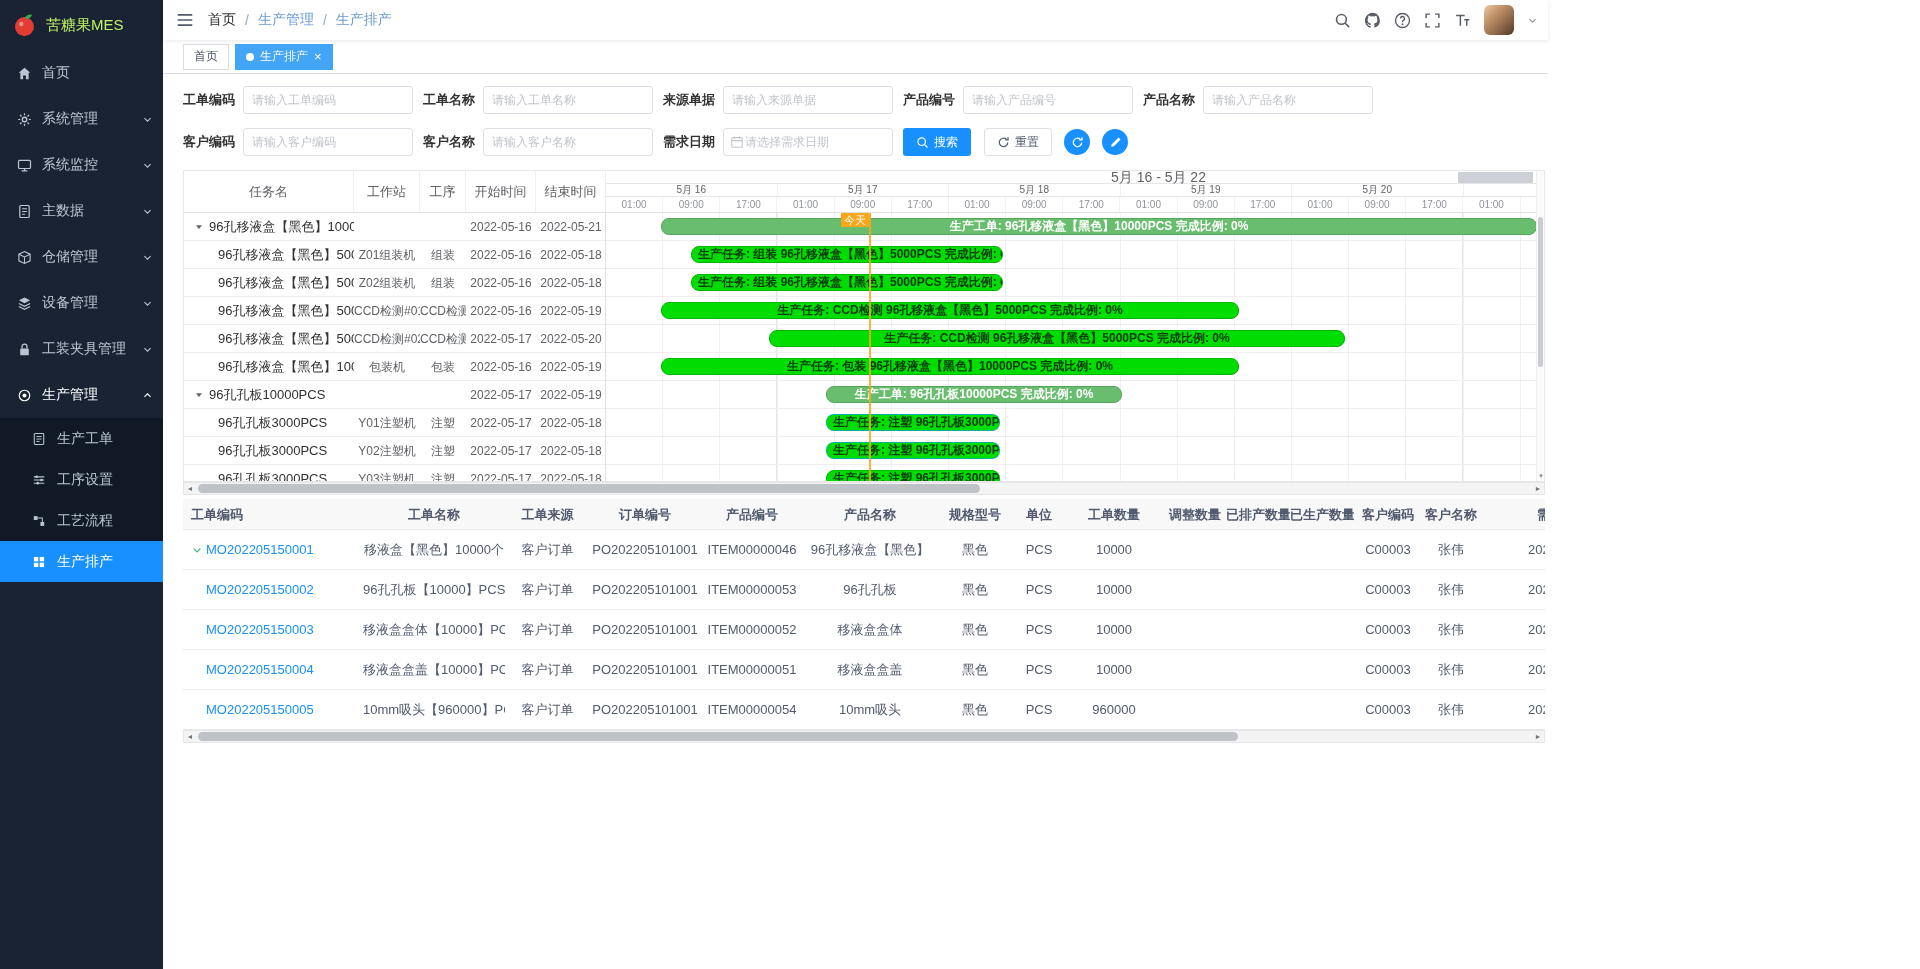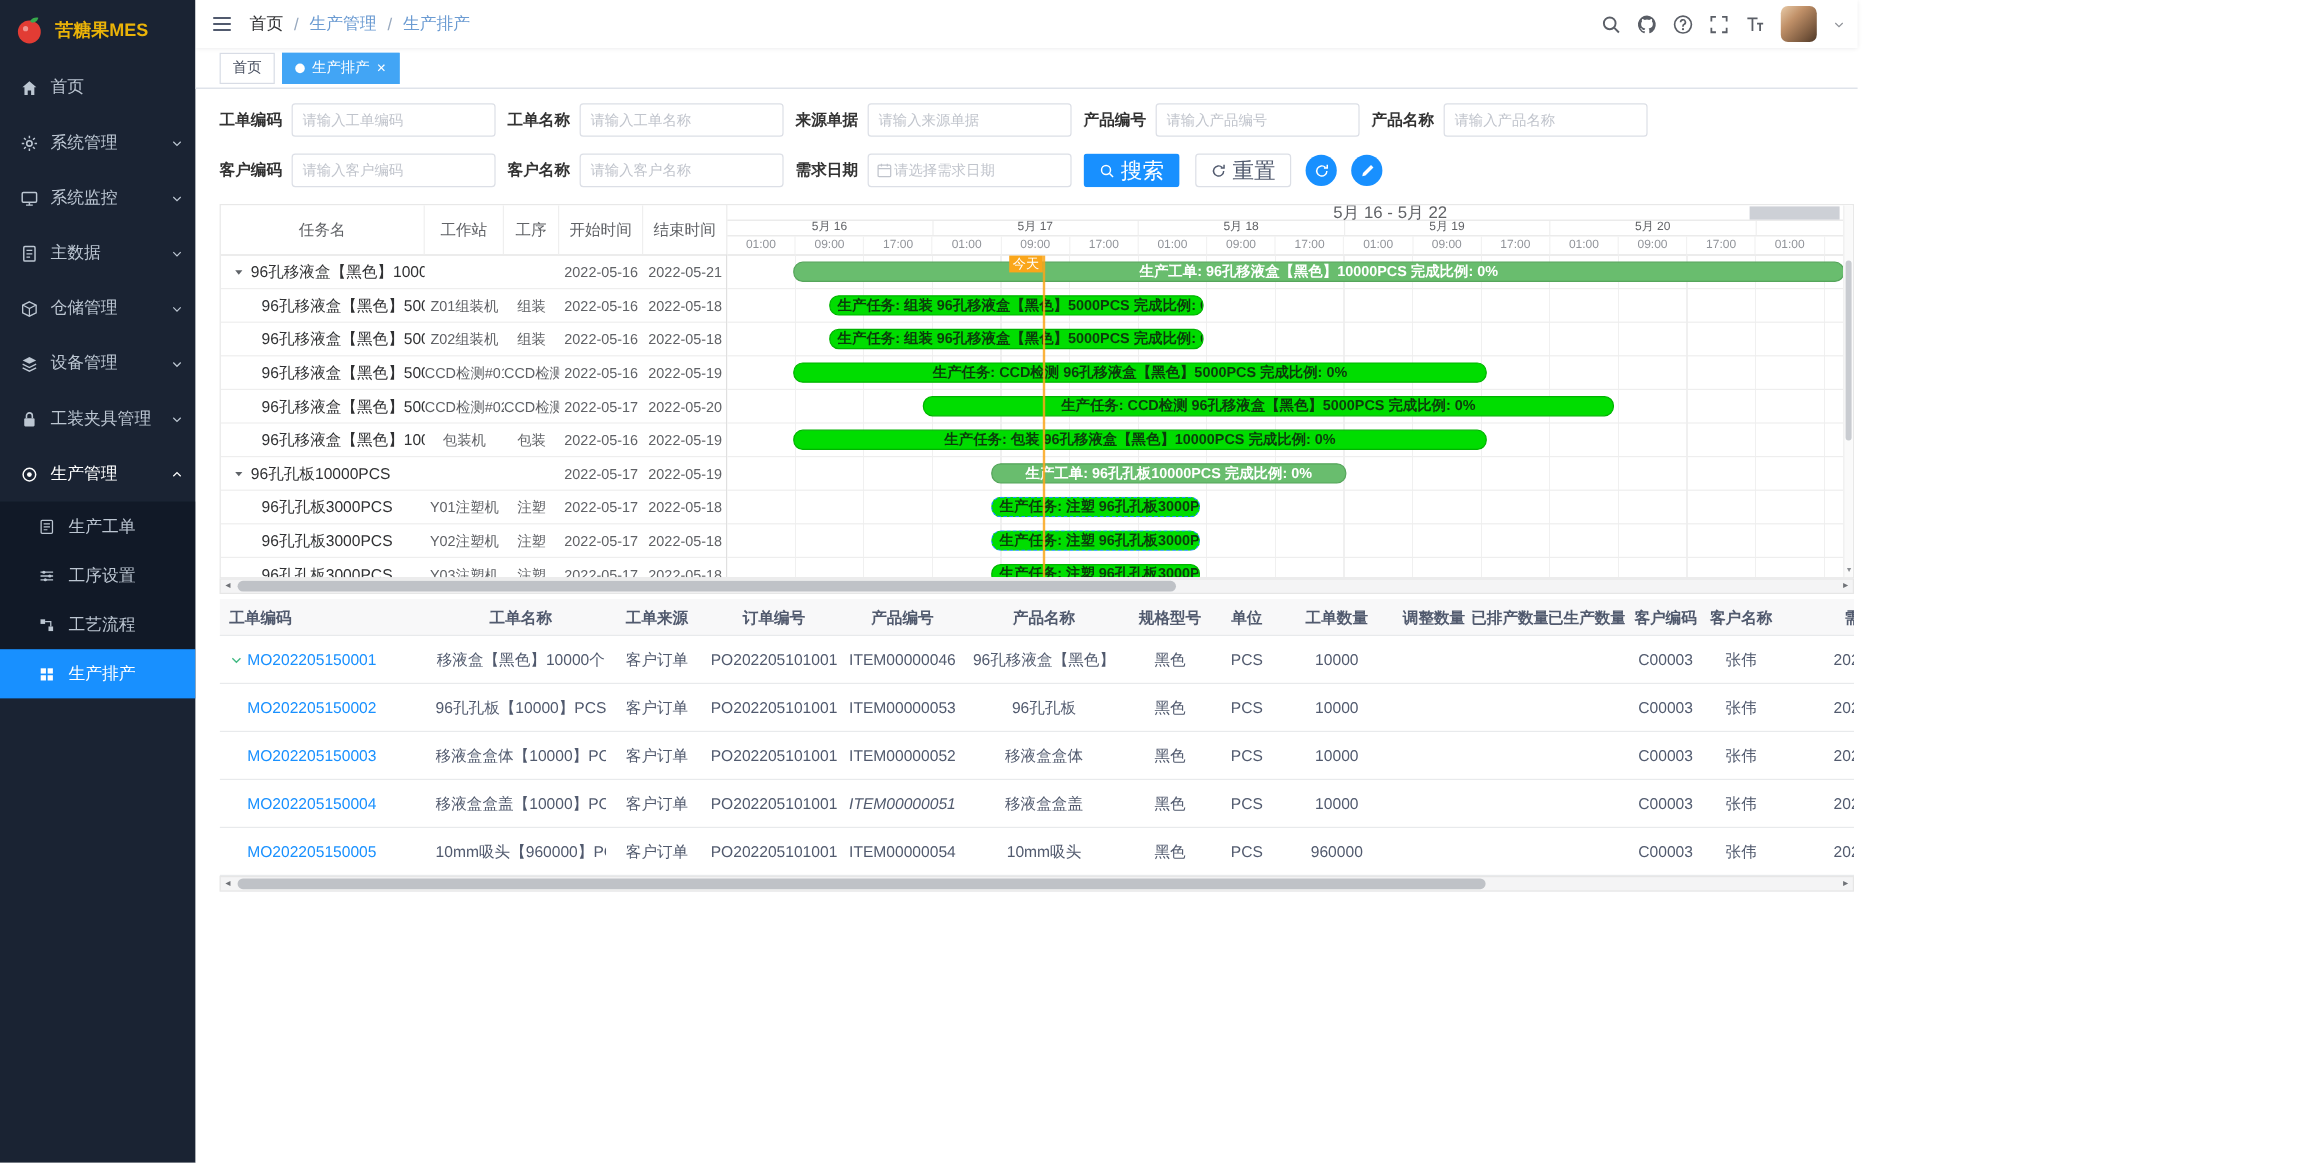--- a/index.html
+++ b/index.html
@@ -3,21 +3,21 @@
 <meta charset="utf-8">
 <style>
   * { margin:0; padding:0; box-sizing:border-box; }
   html,body { width:1920px; height:969px; overflow:hidden; background:#fff;
     font-family:"Liberation Sans","DejaVu Sans",sans-serif; }
   .app { display:flex; width:1548px; height:969px; background:#fff; }
 
   
   .sidebar { width:163px; flex-shrink:0; background:#1a2333; height:969px; overflow:hidden; }
   .logo { height:50px; display:flex; align-items:center; padding-left:12px; gap:8px; }
-  .logo-text { color:#eab308; font-size:15px; font-weight:bold; }
+  .logo-text { color:#bef264; font-size:15px; font-weight:normal; }
   .menu-item { height:46px; display:flex; align-items:center; padding:0 10px 0 17px; color:#bcc6d2; font-size:14px; cursor:pointer; }
   .menu-item.expanded { color:#fff; }
   .mi-icon { width:16px; height:16px; margin-right:9px; display:inline-flex; align-items:center; }
   .mi-icon svg { width:15px; height:15px; }
   .mi-label { flex:1; white-space:nowrap; overflow:hidden; }
   .mi-arrow { display:inline-flex; }
   .mi-arrow svg { width:11px; height:11px; }
   .mi-arrow.up svg { transform:rotate(180deg); }
   .submenu { background:#111927; }
   .submenu-item { height:41px; display:flex; align-items:center; padding-left:32px; color:#bcc6d2; font-size:14px; cursor:pointer; }
@@ -55,21 +55,21 @@
   .filter-row { display:flex; align-items:center; margin-bottom:14px; }
   .f-fields { display:flex; align-items:center; }
   .f-item { display:flex; align-items:center; width:240px; }
   .f-label { font-size:13px; font-weight:bold; color:#333; width:60px; flex-shrink:0; }
   .f-wrap { position:relative; display:inline-flex; }
   .f-input { width:170px; height:28px; border:1px solid #dcdfe6; border-radius:3px; font-size:12px; padding:0 8px; color:#606266; outline:none; background:#fff; font-family:inherit; }
   .f-input::placeholder { color:#c0c4cc; }
   .f-input.with-icon { padding-left:21px; }
   .cal-icon { position:absolute; left:7px; top:7px; color:#c0c4cc; display:inline-flex; }
   .cal-icon svg { width:14px; height:14px; }
-  .btn { height:28px; border-radius:3px; font-size:18px; display:inline-flex; align-items:center; gap:5px; padding:0 12px; cursor:pointer; border:1px solid transparent; font-family:inherit; }
+  .btn { height:28px; border-radius:3px; font-size:12px; display:inline-flex; align-items:center; gap:5px; padding:0 12px; cursor:pointer; border:1px solid transparent; font-family:inherit; }
   .btn svg { width:13px; height:13px; }
   .btn-primary { background:#1890ff; color:#fff; }
   .btn-plain { background:#fff; border-color:#dcdfe6; color:#515a6e; margin-left:13px; }
   .btn-circle { width:26px; height:26px; border-radius:50%; background:#1890ff; color:#fff; display:inline-flex; align-items:center; justify-content:center; margin-left:12px; border:none; cursor:pointer; }
   .btn-circle svg { width:13px; height:13px; }
 
   
   .gantt { width:1362px; height:312px; display:flex; border:1px solid #e8e8e8; position:relative; overflow:hidden; background:#fff; }
   .g-left { width:422px; flex-shrink:0; border-right:1px solid #e0e0e0; }
   .g-left-header { height:42px; display:flex; border-bottom:1px solid #e0e0e0; }
@@ -733,21 +733,21 @@
               <div class="o-cell last" style="width: 164px;">202</div>
             </div>
             <div class="o-row">
               <div class="o-cell first" style="width: 180px;">
                 <span class="expand-spacer"></span>
                 <a class="o-link">MO202205150004</a>
               </div>
               <div class="o-cell" style="width: 142px;">移液盒盒盖【10000】PCS</div>
               <div class="o-cell" style="width: 85px;">客户订单</div>
               <div class="o-cell" style="width: 110px;">PO202205101001</div>
-              <div class="o-cell" style="width: 104px; font-style: italic;">ITEM00000051</div>
+              <div class="o-cell" style="width: 104px;">ITEM00000051</div>
               <div class="o-cell" style="width: 132px;">移液盒盒盖</div>
               <div class="o-cell" style="width: 78px;">黑色</div>
               <div class="o-cell" style="width: 50px;">PCS</div>
               <div class="o-cell" style="width: 100px;">10000</div>
               <div class="o-cell" style="width: 62px;"></div>
               <div class="o-cell" style="width: 64px;"></div>
               <div class="o-cell" style="width: 64px;"></div>
               <div class="o-cell" style="width: 68px;">C00003</div>
               <div class="o-cell" style="width: 58px;">张伟</div>
               <div class="o-cell last" style="width: 164px;">202</div>

